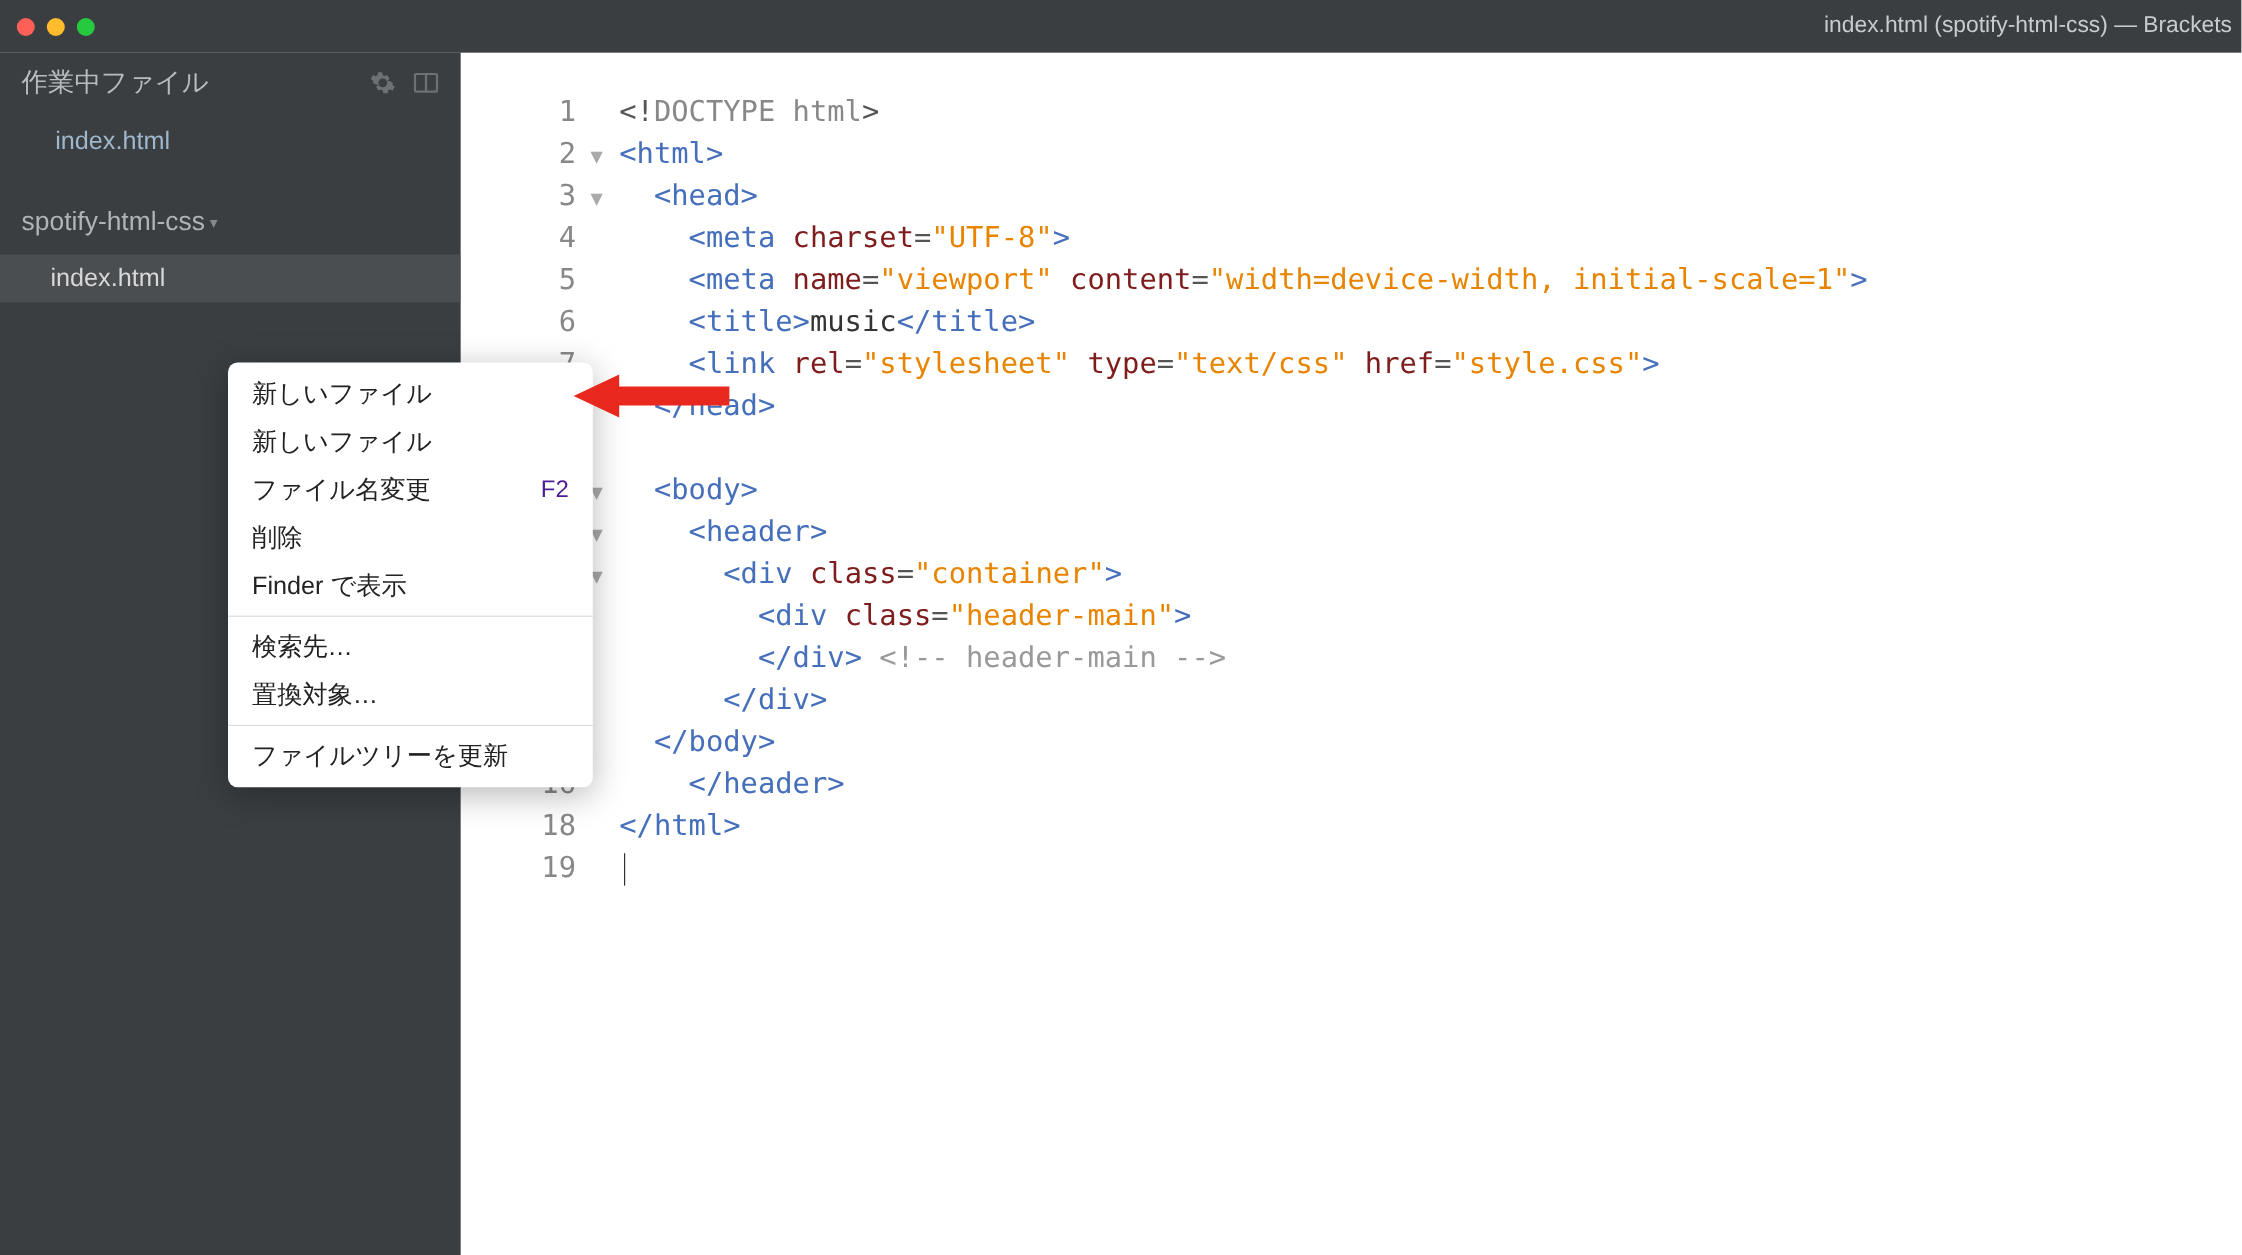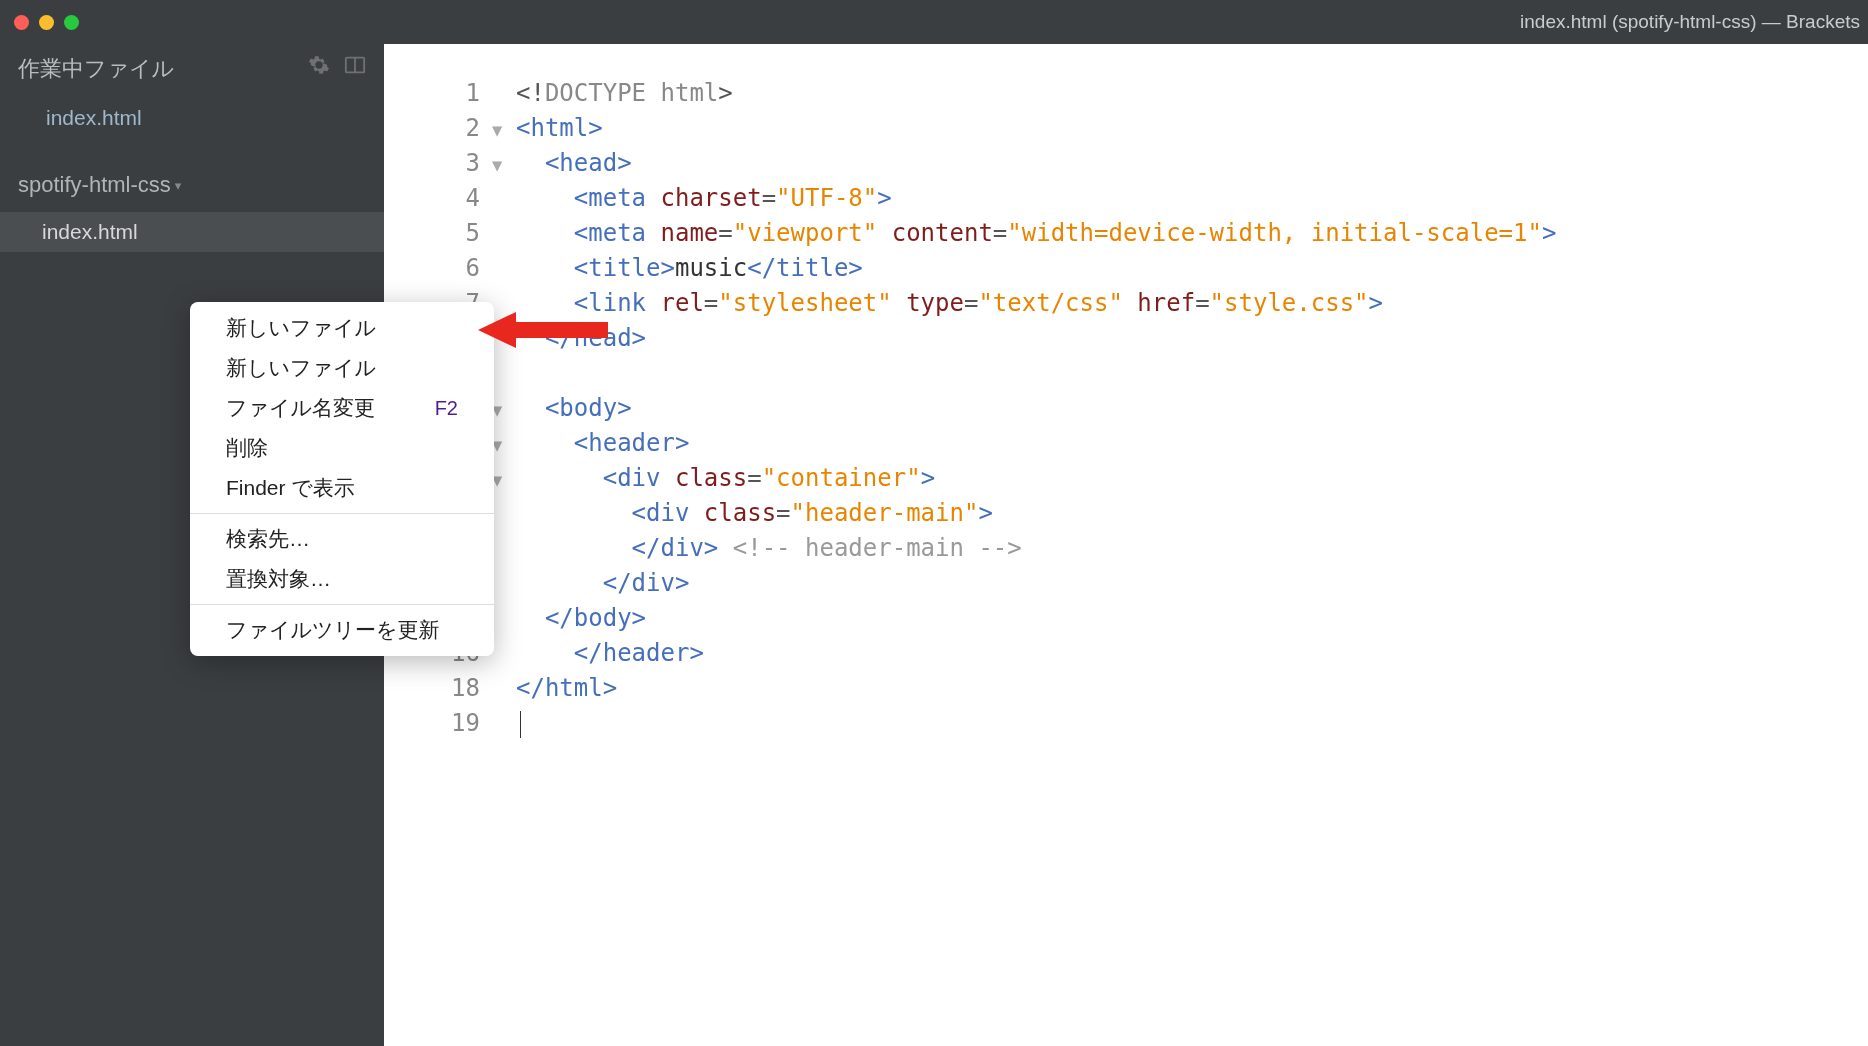--- a/index.html
+++ b/index.html
@@ -47,21 +47,21 @@
     }
     .sidebar {
       width: 384px;
       background: #3a3e41;
       color: #c0c0c0;
       display: flex;
       flex-direction: column;
     }
     .sidebar-header {
       display: flex;
-      align-items: flex-start;
+      align-items: center;
       justify-content: space-between;
       padding: 10px 18px 14px 18px;
     }
     .sidebar-header-title {
       font-size: 22px;
       color: #b8bcbe;
     }
     .sidebar-header-icons {
       display: flex;
       gap: 14px;
@@ -107,21 +107,21 @@
       top: 302px;
       left: 190px;
       background: #fff;
       border-radius: 8px;
       box-shadow: 0 6px 28px rgba(0,0,0,0.28);
       padding: 6px 0;
       width: 304px;
       z-index: 1000;
     }
     .context-menu-item {
-      padding: 6px 36px;
+      padding: 6px 20px;
       font-size: 21px;
       color: #222;
       display: flex;
       justify-content: space-between;
       align-items: center;
     }
     .context-menu-shortcut {
       color: #4c1d95;
       font-size: 20px;
     }

